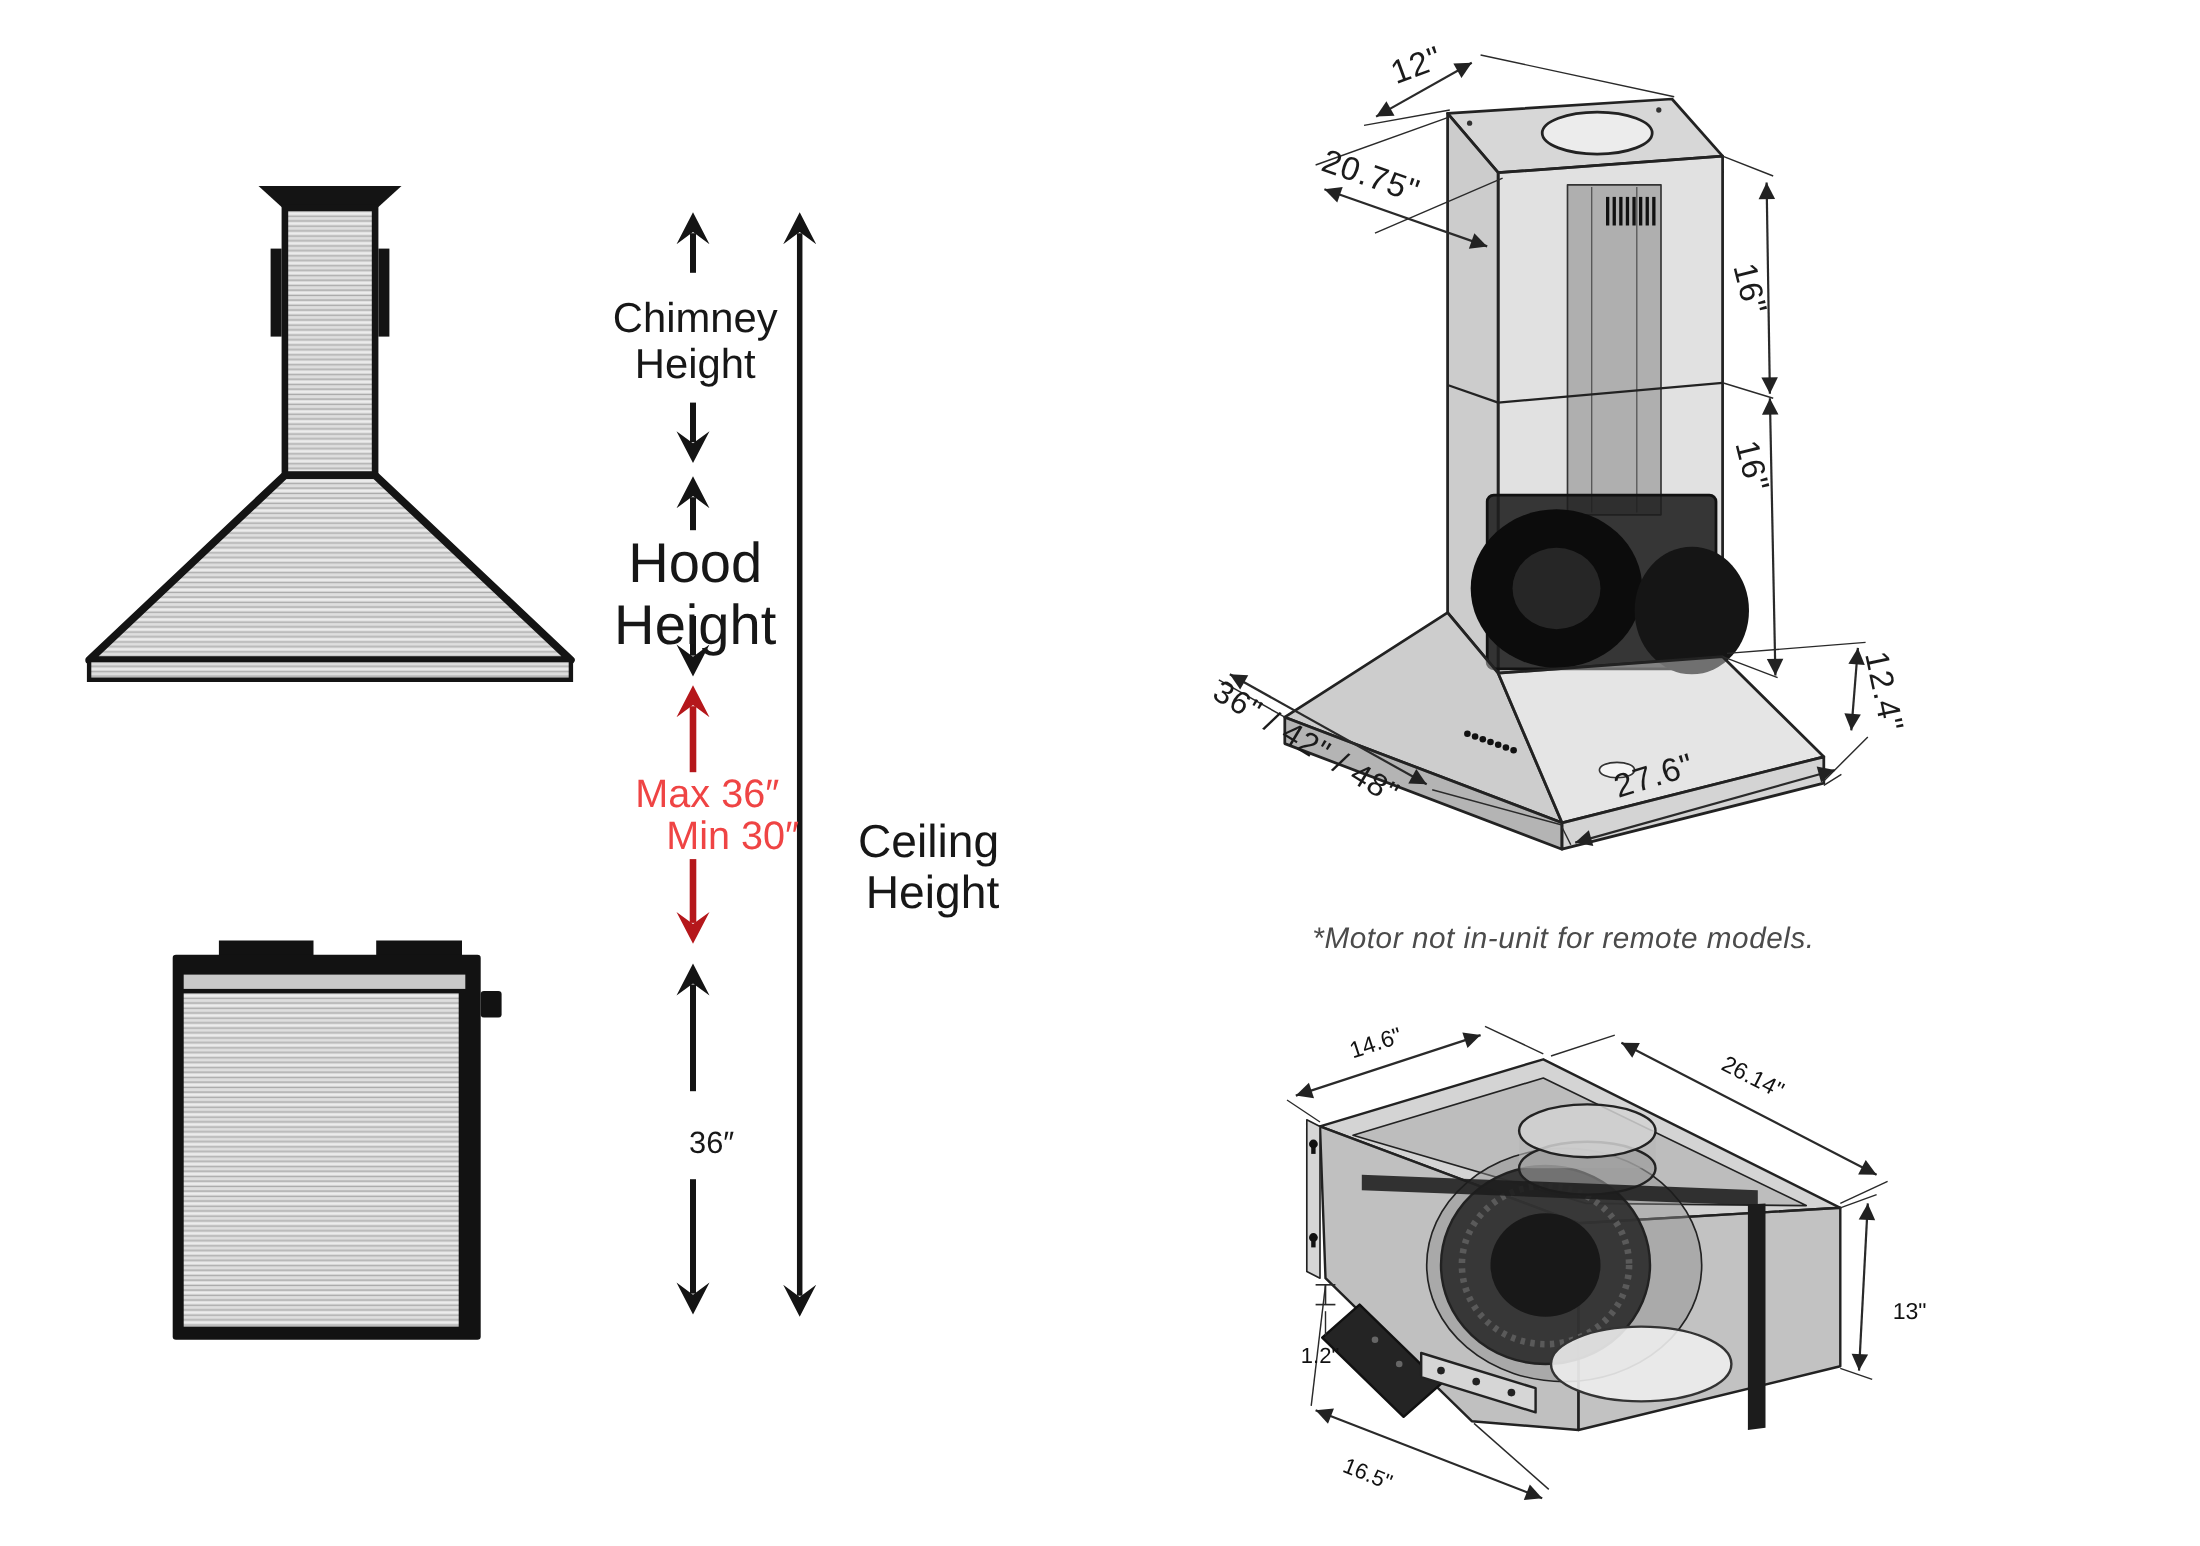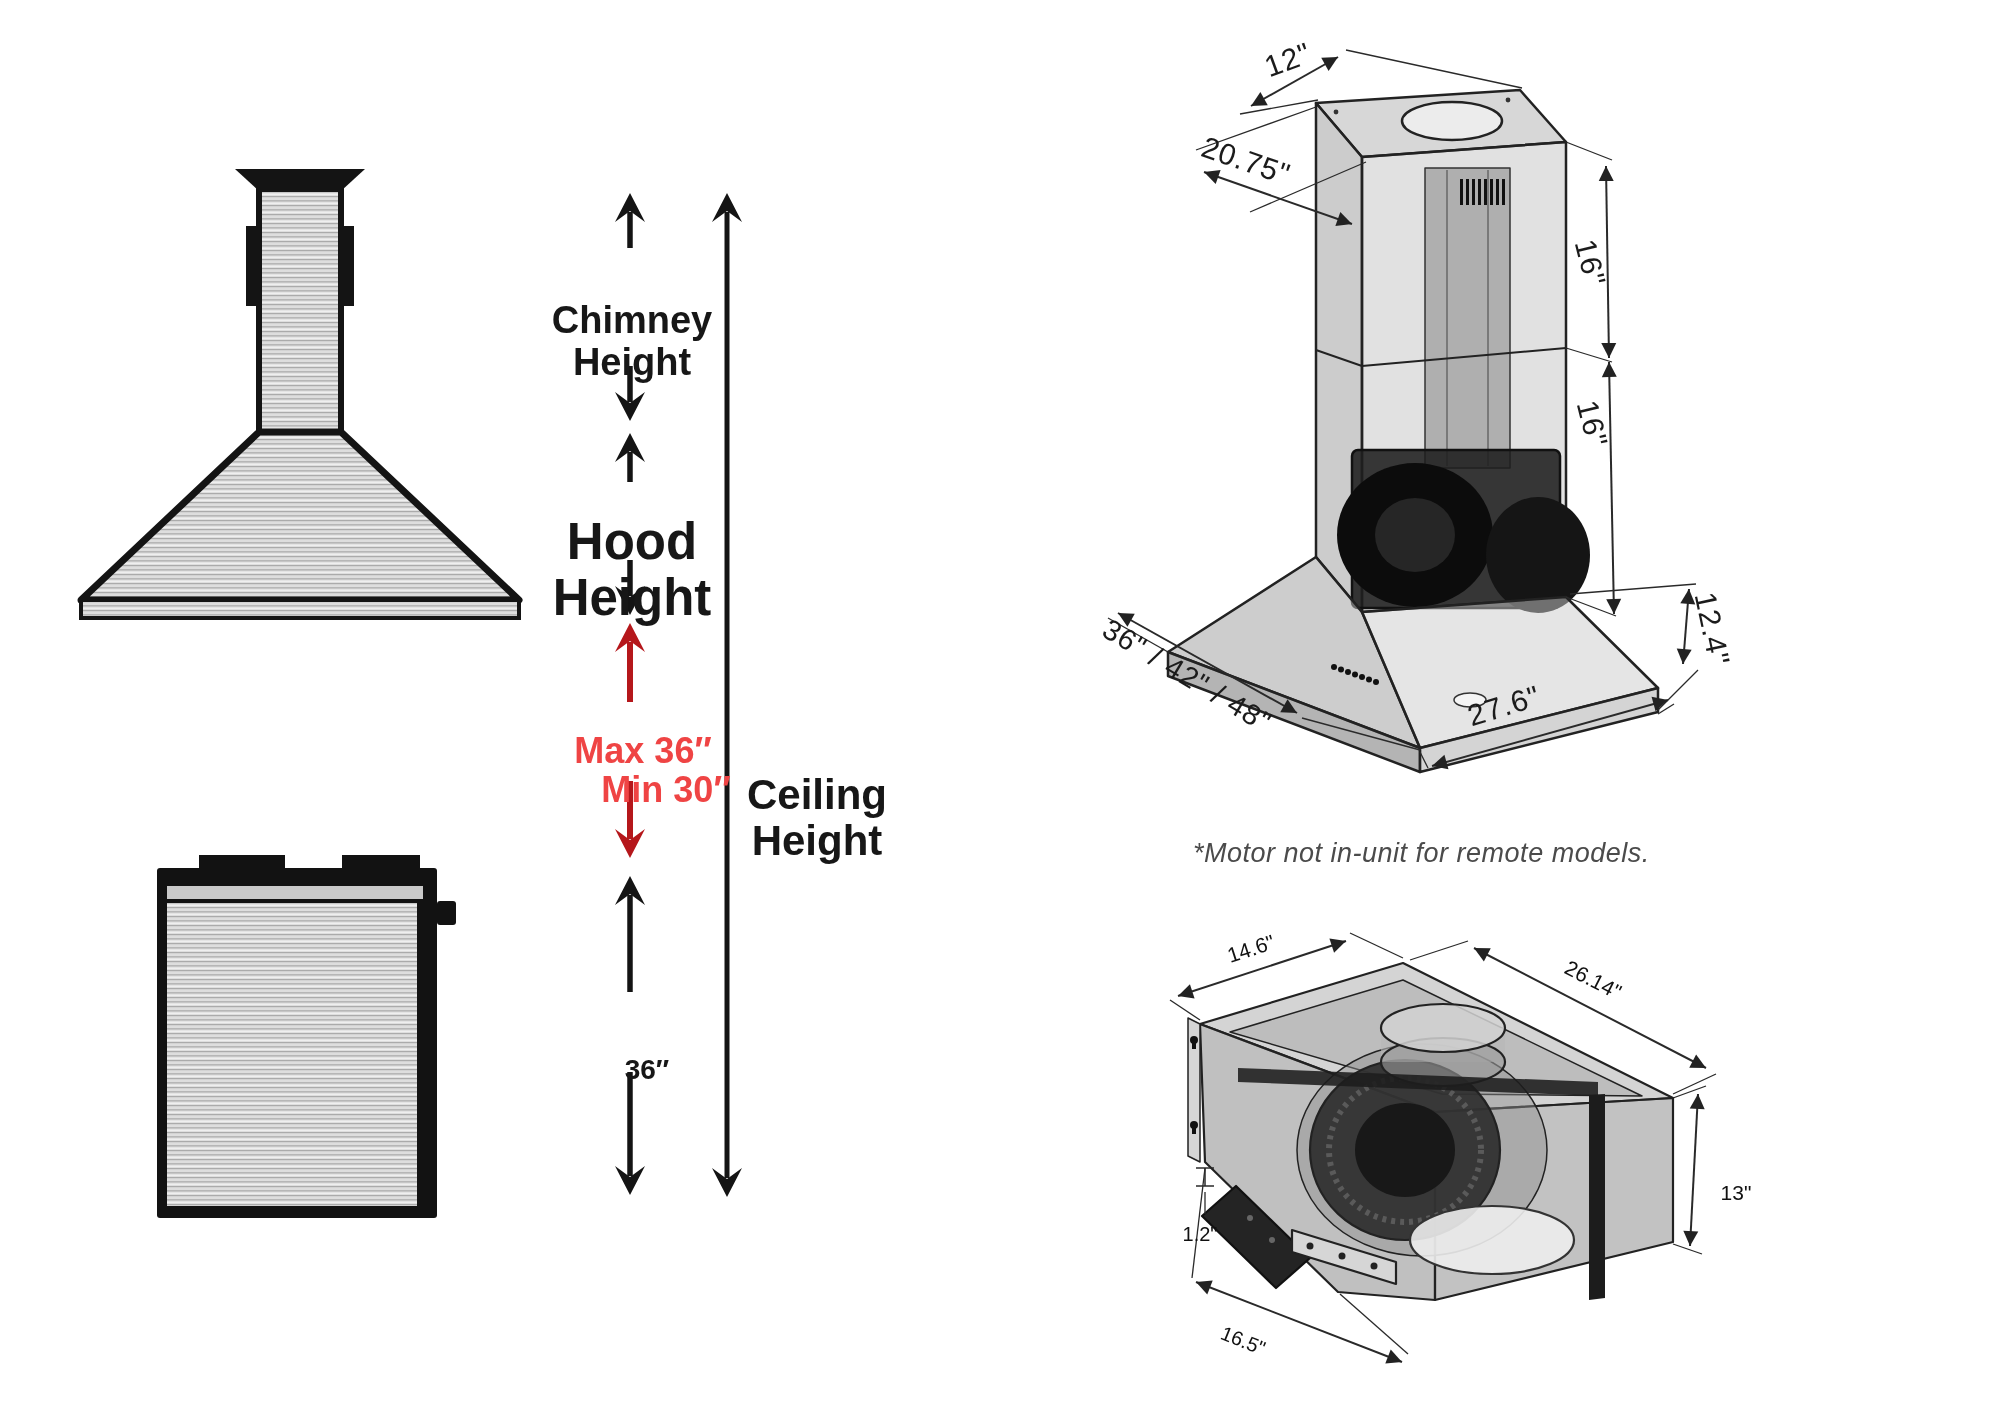--- a/index.html
+++ b/index.html
@@ -5,21 +5,21 @@
   html,body{margin:0;padding:0;background:#ffffff;}
   .canvas{
     position:relative;width:2000px;height:1405px;background:#ffffff;overflow:hidden;
     font-family:"Liberation Sans",sans-serif;
   }
   svg{position:absolute;left:0;top:0;}
   .lbl{
     position:absolute;white-space:nowrap;color:#171717;
     font-family:"Liberation Sans",sans-serif;transform-origin:center;
   }
-  .big{font-weight:700;text-align:center;line-height:1.1;letter-spacing:0px;margin-top:30px;}
+  .big{font-weight:400;text-align:center;line-height:1.1;letter-spacing:0px;}
   .red{color:#ef4444;}
   .dim{font-weight:400;color:#1b1b1b;letter-spacing:1px;}
   .dim-sm{font-weight:400;color:#111;letter-spacing:0px;}
   .note{font-style:italic;color:#4b4b4b;font-weight:400;letter-spacing:0.5px;}
 </style>
 </head>
 <body>
 
 <div class="canvas">
 
@@ -210,21 +210,21 @@
   </div>
 
   <div class="lbl big" style="left:632px;top:484px;transform:translateX(-50%);font-size:51px;">
     <span style="display:block">Hood</span>
     <span style="display:block">Height</span>
   </div>
 
   <div class="lbl big red" style="left:643px;top:721px;transform:translate(-50%,-50%);font-size:36px;">Max 36″</div>
   <div class="lbl big red" style="left:666px;top:760px;transform:translate(-50%,-50%);font-size:36px;">Min 30″</div>
 
-  <div class="lbl big" style="left:747px;top:742px;font-size:42px;text-align:center;">
+  <div class="lbl big" style="left:780px;top:742px;font-size:42px;text-align:right;">
     <span style="display:block">Ceiling</span>
     <span style="display:block">Height</span>
   </div>
 
   <div class="lbl big" style="left:647px;top:1040px;transform:translate(-50%,-50%);font-size:28px;">36″</div>
 
   <div class="lbl dim" style="left:1288px;top:60px;transform:translate(-50%,-50%) rotate(-20deg);font-size:30px;">12"</div>
   <div class="lbl dim" style="left:1246px;top:161px;transform:translate(-50%,-50%) rotate(19deg);font-size:30px;">20.75"</div>
   <div class="lbl dim" style="left:1590px;top:263px;transform:translate(-50%,-50%) rotate(76deg);font-size:30px;">16"</div>
   <div class="lbl dim" style="left:1592px;top:424px;transform:translate(-50%,-50%) rotate(76deg);font-size:30px;">16"</div>

